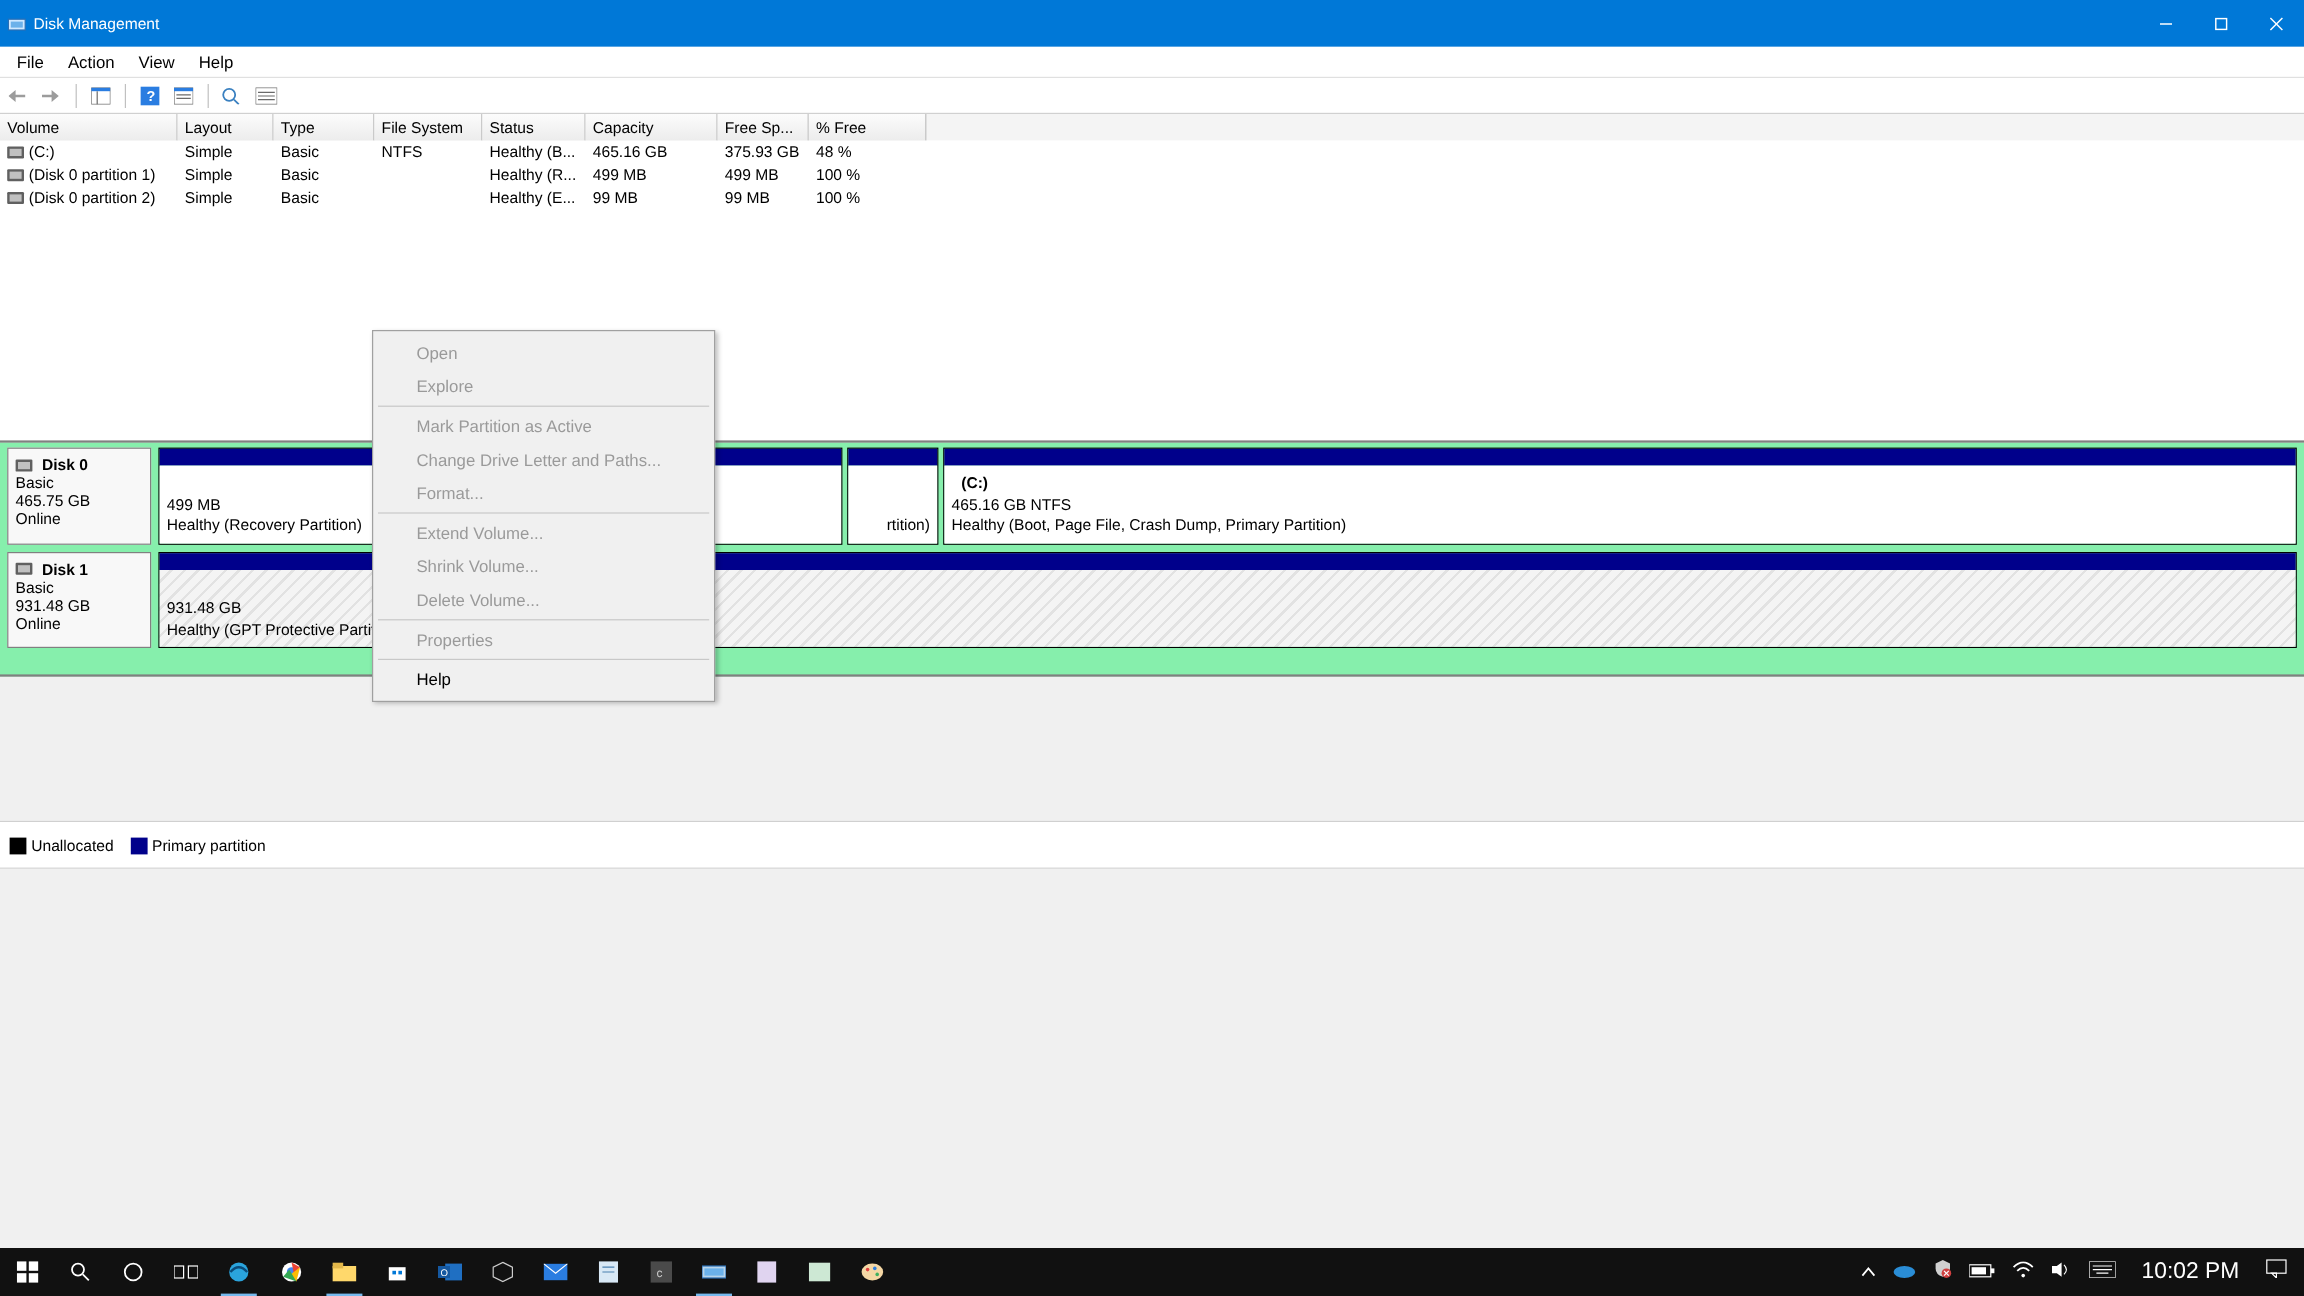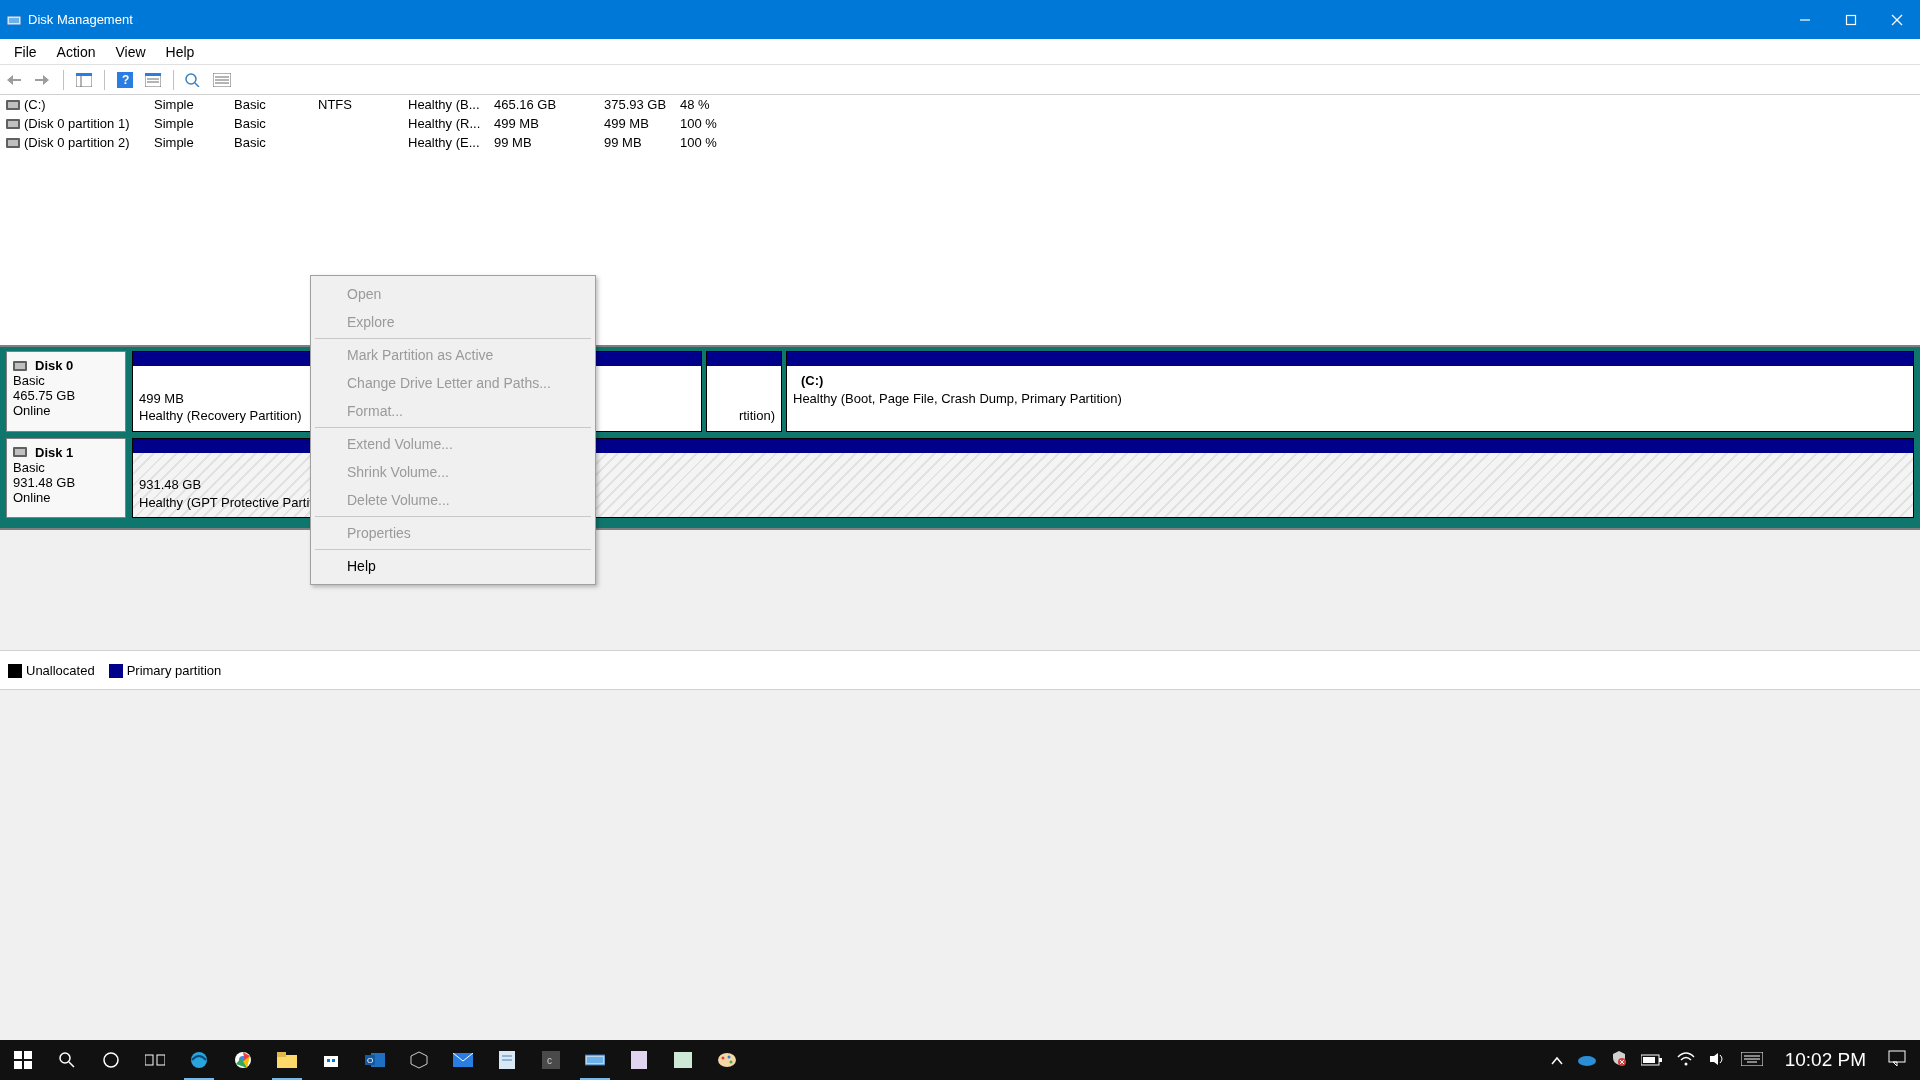--- a/index.html
+++ b/index.html
@@ -29,21 +29,21 @@
   .vl-body { height: 250px; }
   .vl-row { display:flex; font-size:13px; padding:1px 0;}
   .vl-row .cell { padding:1px 6px; display:flex; align-items:center; white-space:nowrap; overflow:hidden;}
   .disk-glyph { width:14px; height:10px; background:#606060; border-radius:1px; position:relative; margin-right:4px;}
   .disk-glyph::after{content:""; position:absolute; top:2px; left:2px; right:2px; bottom:2px; background:#c0c0c0;}
 
   .col-volume{width:148px;} .col-layout{width:80px;} .col-type{width:84px;} .col-fs{width:90px;}
   .col-status{width:86px;} .col-capacity{width:110px;} .col-free{width:76px;} .col-pctfree{width:98px;}
 
   
-  .disk-area { background:#0f766e; padding:4px 6px 4px 6px; border-bottom:2px solid #808080;}
+  .disk-area { background:#86efac; padding:4px 6px 16px 6px; border-bottom:2px solid #808080;}
   .disk-row { display:flex; margin-bottom:6px; }
   .disk-info { width:120px; border:1px solid #808080; background:#f8f8f8; padding:6px; font-size:13px; }
   .disk-info .dname{font-weight:bold; display:flex;align-items:center;gap:4px;}
   .partitions { flex:1; display:flex; gap:4px; padding-left:6px;}
   .partition { border:1px solid #000; display:flex; flex-direction:column; }
   .part-header{ height:14px; background:#00008b;}
   .part-body{ flex:1; background:#fff; padding:6px; font-size:13px; line-height:1.35; }
   .gpt-hatch { background: repeating-linear-gradient(135deg,#f4f4f4 0,#f4f4f4 6px,#e2e2e2 6px,#e2e2e2 8px); }
 
   .bottom-blank{ background:#f0f0f0; height:120px;}
@@ -152,20 +152,30 @@
       <svg width="18" height="14">
         <rect x="0" y="0" width="18" height="14" fill="none" stroke="#6a6a6a"></rect>
         <line x1="2" y1="4" x2="16" y2="4" stroke="#6a6a6a"></line>
         <line x1="2" y1="7" x2="16" y2="7" stroke="#6a6a6a"></line>
         <line x1="2" y1="10" x2="16" y2="10" stroke="#6a6a6a"></line>
       </svg>
     </div>
 </div>
 
 <div class="volume-list">
+  <div class="vl-header">
+    <div class="col col-volume">Volume</div>
+    <div class="col col-layout">Layout</div>
+    <div class="col col-type">Type</div>
+    <div class="col col-fs">File System</div>
+    <div class="col col-status">Status</div>
+    <div class="col col-capacity">Capacity</div>
+    <div class="col col-free">Free Sp...</div>
+    <div class="col col-pctfree">% Free</div>
+  </div>
   <div class="vl-body">
     <div class="vl-row">
       <div class="cell col-volume">
           <span class="disk-glyph"></span>
           <span>(C:)</span>
         </div>
       <div class="cell col-layout">Simple</div>
       <div class="cell col-type">Basic</div>
       <div class="cell col-fs">NTFS</div>
       <div class="cell col-status">Healthy (B...</div>
@@ -228,20 +238,21 @@
         <div class="part-body" style="text-align:right;">
           <div>&nbsp;</div>
           <div>&nbsp;</div>
           <div>rtition)</div>
         </div>
       </div>
       <div class="partition" style="flex:1;">
         <div class="part-header"></div>
         <div class="part-body">
           <div style="font-weight:bold;padding-left:8px;">(C:)</div>
+          <div>465.16 GB NTFS</div>
           <div>Healthy (Boot, Page File, Crash Dump, Primary Partition)</div>
         </div>
       </div>
     </div>
   </div>
 
   <div class="disk-row">
     <div class="disk-info">
       <div class="dname">
           <span class="disk-glyph"></span>

